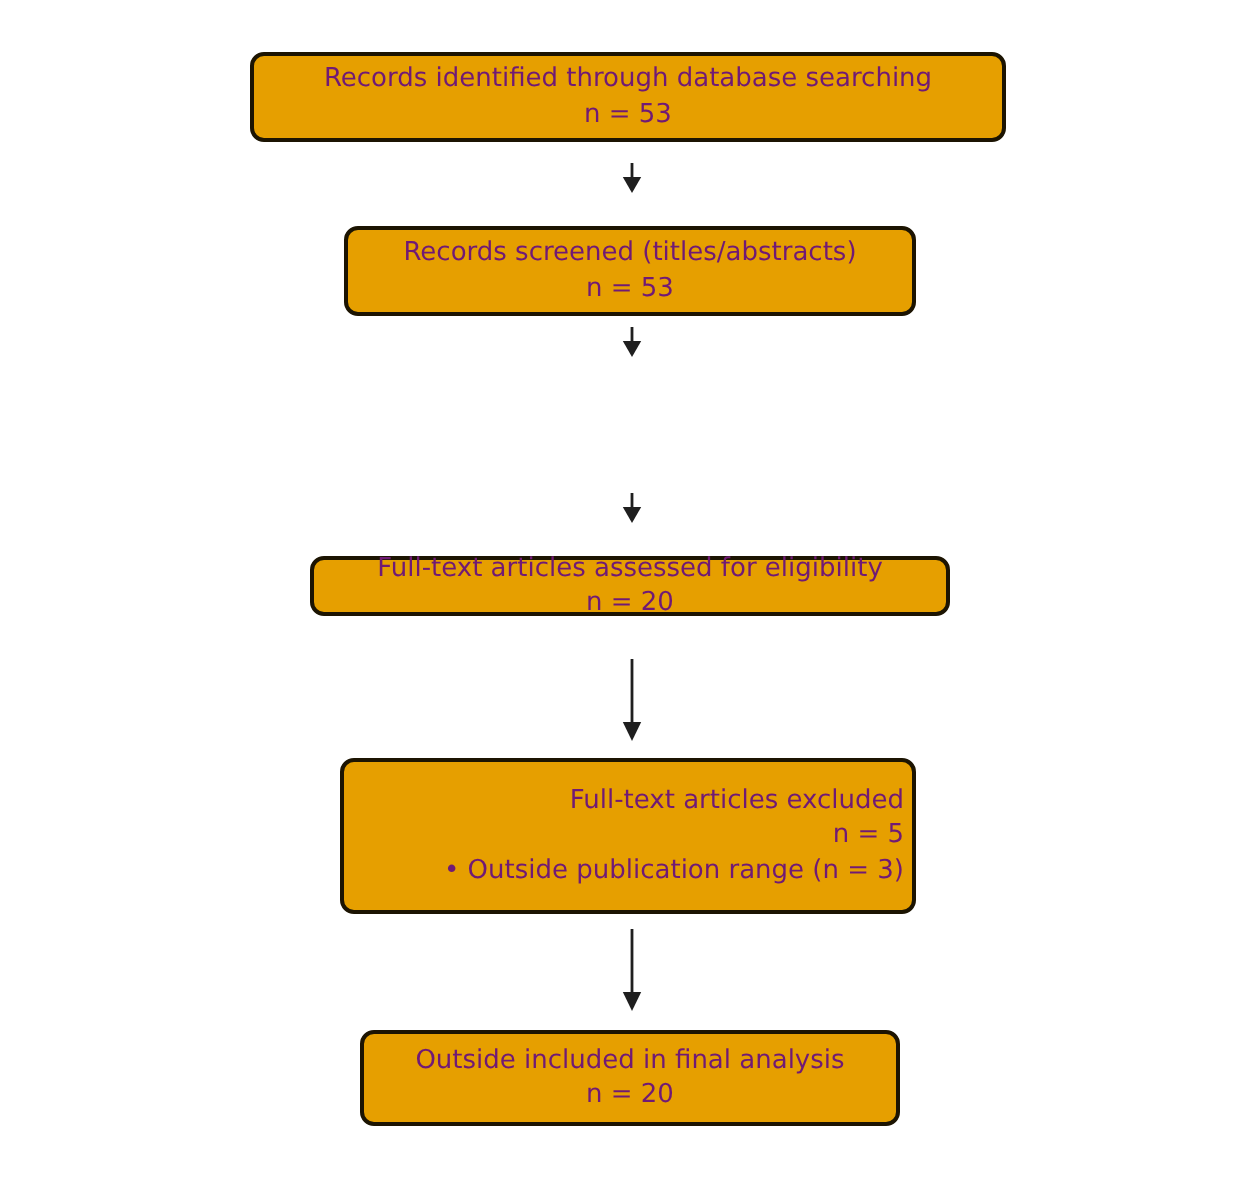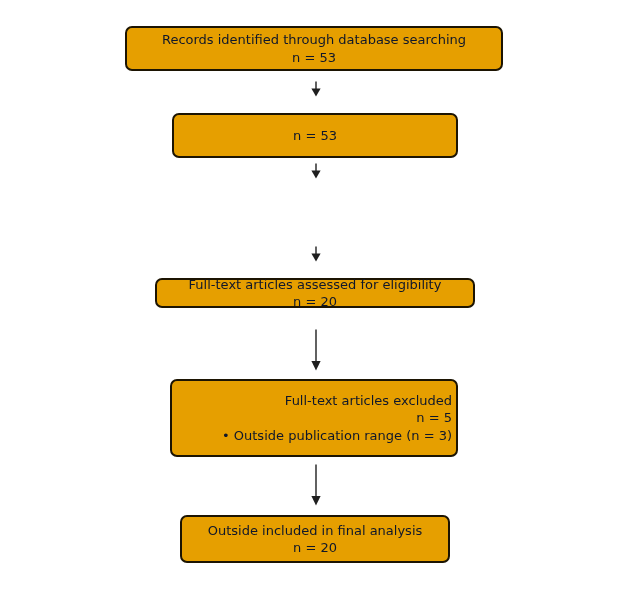--- a/index.html
+++ b/index.html
@@ -15,21 +15,21 @@
     position: absolute;
     box-sizing: border-box;
     background: #e69f00;
     border: 2px solid #1c1402;
     border-radius: 7px;
     display: flex;
     flex-direction: column;
     align-items: center;
     justify-content: center;
     text-align: center;
-    color: #0f172a;
+    color: #701a75;
     font-size: 13px;
     line-height: 17.5px;
     padding: 2px 4px;
   }
   .fbox .line { white-space: nowrap; }
   .arrow { position: absolute; display: block; }
 </style>
 </head>
 <body>
 
@@ -39,20 +39,21 @@
     <div class="line">Records identified through database searching</div>
     <div class="line">n = 53</div>
   </div>
 
   <svg class="arrow" style="left:308px; top:81px;" width="16" height="16" viewBox="0 0 16 16">
     <line x1="8" y1="0.5" x2="8" y2="8.5" stroke="#1f1f1f" stroke-width="1.4"></line>
     <polygon points="3.4,7.5 12.6,7.5 8,15.5" fill="#1f1f1f"></polygon>
   </svg>
 
   <div class="fbox" style="left:172px; top:113px; width:286px; height:45px;">
+    <div class="line">Records screened (titles/abstracts)</div>
     <div class="line">n = 53</div>
   </div>
 
   <svg class="arrow" style="left:308px; top:163px;" width="16" height="16" viewBox="0 0 16 16">
     <line x1="8" y1="0.5" x2="8" y2="8.5" stroke="#1f1f1f" stroke-width="1.4"></line>
     <polygon points="3.4,7.5 12.6,7.5 8,15.5" fill="#1f1f1f"></polygon>
   </svg>
 
 
   <svg class="arrow" style="left:308px; top:246px;" width="16" height="16" viewBox="0 0 16 16">

